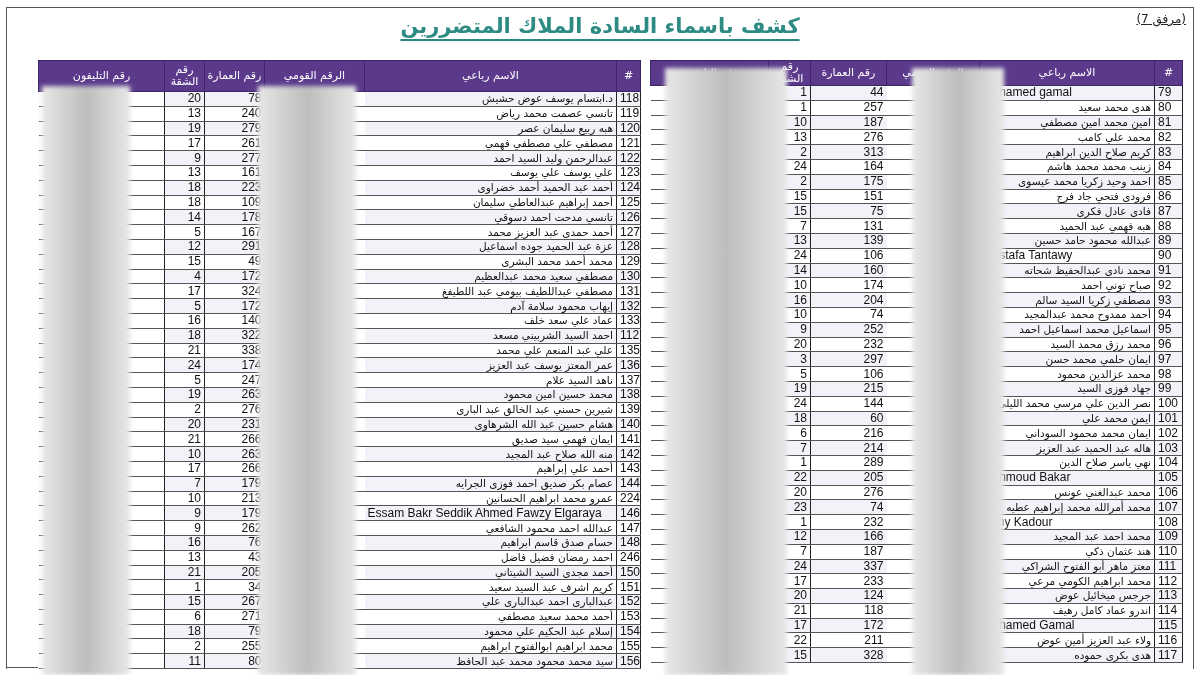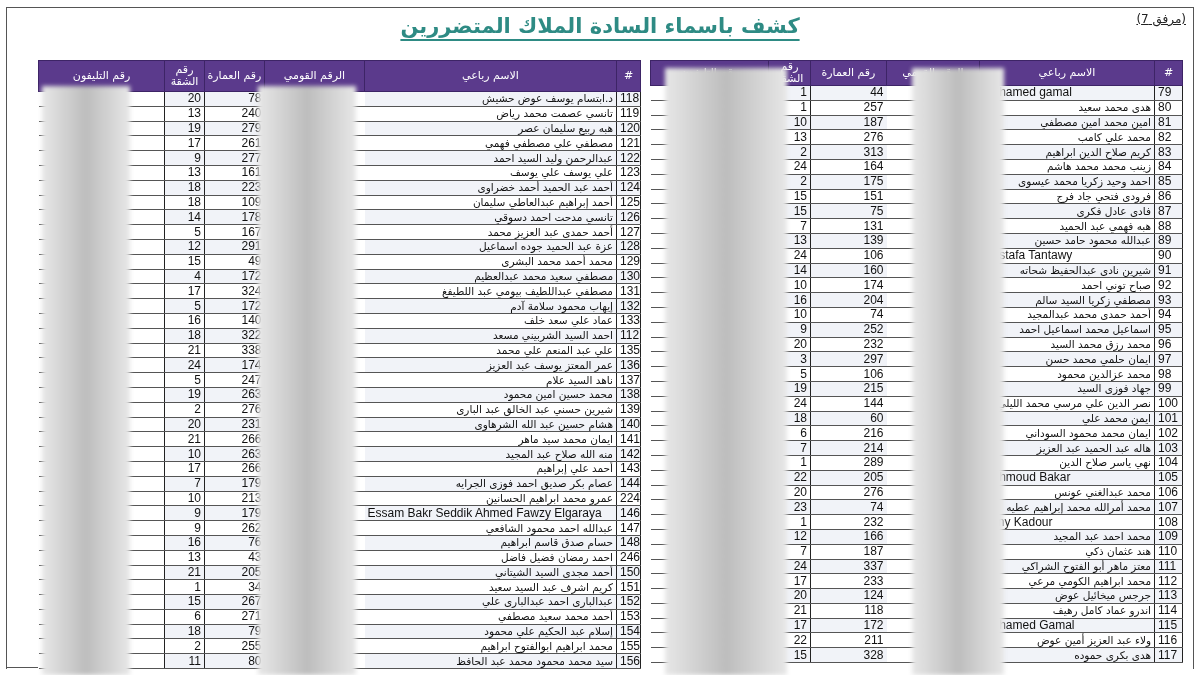--- a/index.html
+++ b/index.html
@@ -139,21 +139,21 @@
       <tr>
         <td class="num">90</td>
         <td class="name latin">Mostafa Tantawy</td>
         <td class="blur"></td>
         <td class="val">106</td>
         <td class="val">24</td>
         <td class="blur2"></td>
       </tr>
       <tr>
         <td class="num">91</td>
-        <td class="name">شيرين نادى عبدالحفيظ شحاته</td>
+        <td class="name">محمد نادى عبدالحفيظ شحاته</td>
         <td class="blur"></td>
         <td class="val">160</td>
         <td class="val">14</td>
         <td class="blur2"></td>
       </tr>
       <tr>
         <td class="num">92</td>
         <td class="name">صباح توني احمد</td>
         <td class="blur"></td>
         <td class="val">174</td>
@@ -163,21 +163,21 @@
       <tr>
         <td class="num">93</td>
         <td class="name">مصطفي زكريا السيد سالم</td>
         <td class="blur"></td>
         <td class="val">204</td>
         <td class="val">16</td>
         <td class="blur2"></td>
       </tr>
       <tr>
         <td class="num">94</td>
-        <td class="name">أحمد حمدى محمد عبدالمجيد</td>
+        <td class="name">أحمد ممدوح محمد عبدالمجيد</td>
         <td class="blur"></td>
         <td class="val">74</td>
         <td class="val">10</td>
         <td class="blur2"></td>
       </tr>
       <tr>
         <td class="num">95</td>
         <td class="name">اسماعيل محمد اسماعيل احمد</td>
         <td class="blur"></td>
         <td class="val">252</td>
@@ -562,21 +562,21 @@
       <tr>
         <td class="num">140</td>
         <td class="name">هشام حسين عبد الله الشرهاوى</td>
         <td class="blur"></td>
         <td class="val">231</td>
         <td class="val">20</td>
         <td class="blur2"></td>
       </tr>
       <tr>
         <td class="num">141</td>
-        <td class="name">ايمان محمد سيد ماهر</td>
+        <td class="name">ايمان فهمي سيد صديق</td>
         <td class="blur"></td>
         <td class="val">266</td>
         <td class="val">21</td>
         <td class="blur2"></td>
       </tr>
       <tr>
         <td class="num">142</td>
         <td class="name">منه الله صلاح عبد المجيد</td>
         <td class="blur"></td>
         <td class="val">263</td>

